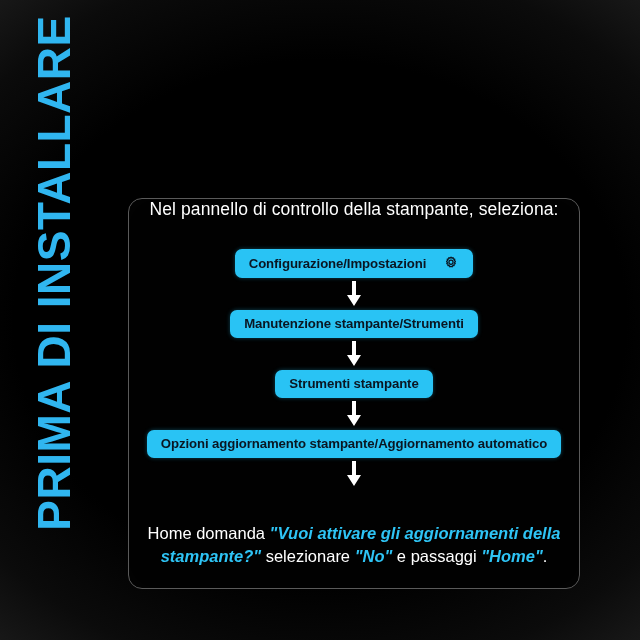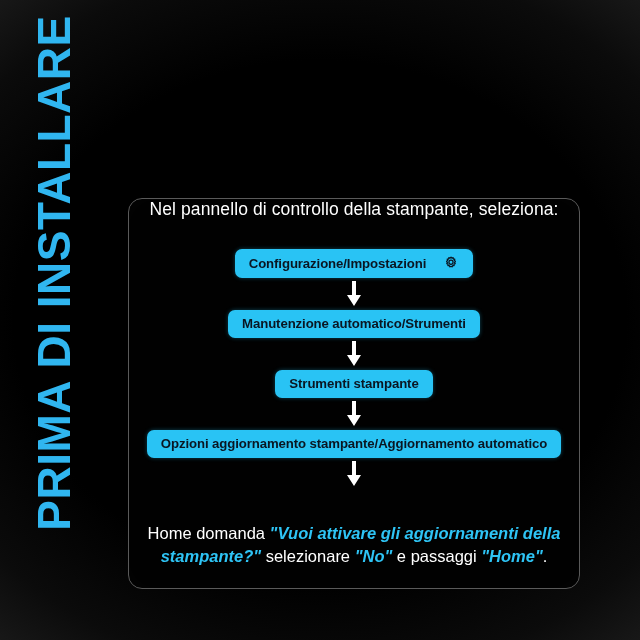--- a/index.html
+++ b/index.html
@@ -192,21 +192,21 @@
         </span>
       </div>
 
       <span class="arrow">
         <svg viewBox="0 0 16 26" width="16" height="26">
           <path d="M6 0 H10 V14 H15 L8 25 L1 14 H6 Z" fill="#ffffff"></path>
         </svg>
       </span>
 
       <div class="pill">
-        <span>Manutenzione automatico/Strumenti</span>
+        <span>Manutenzione stampante/Strumenti</span>
       </div>
 
       <span class="arrow">
         <svg viewBox="0 0 16 26" width="16" height="26">
           <path d="M6 0 H10 V14 H15 L8 25 L1 14 H6 Z" fill="#ffffff"></path>
         </svg>
       </span>
 
       <div class="pill">
         <span>Strumenti stampante</span>

